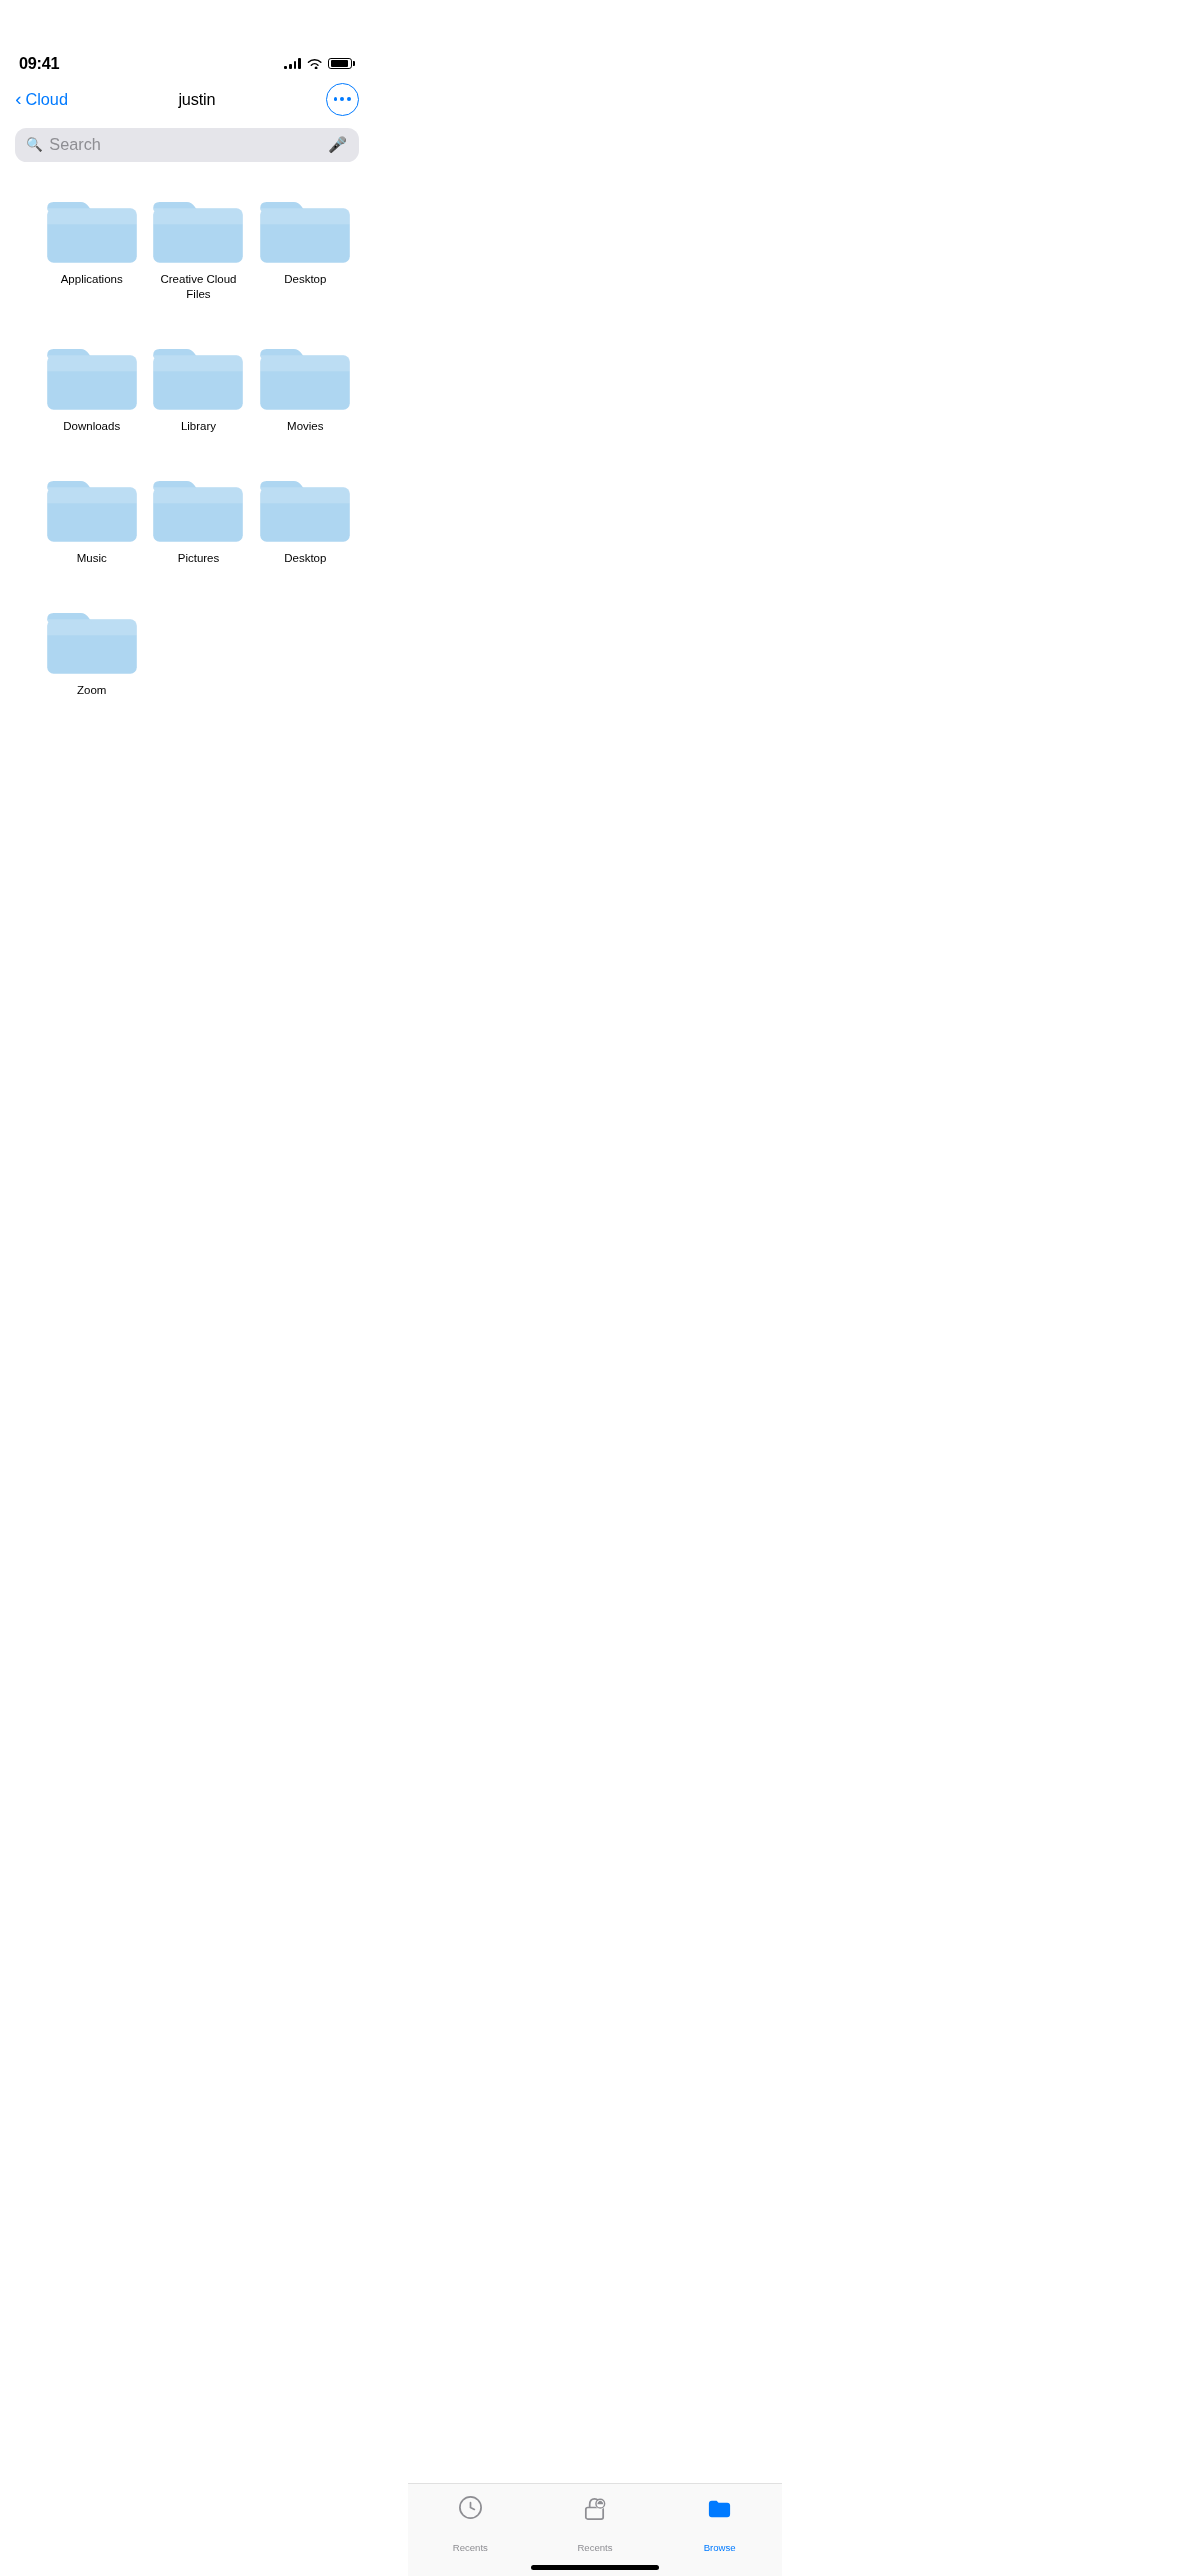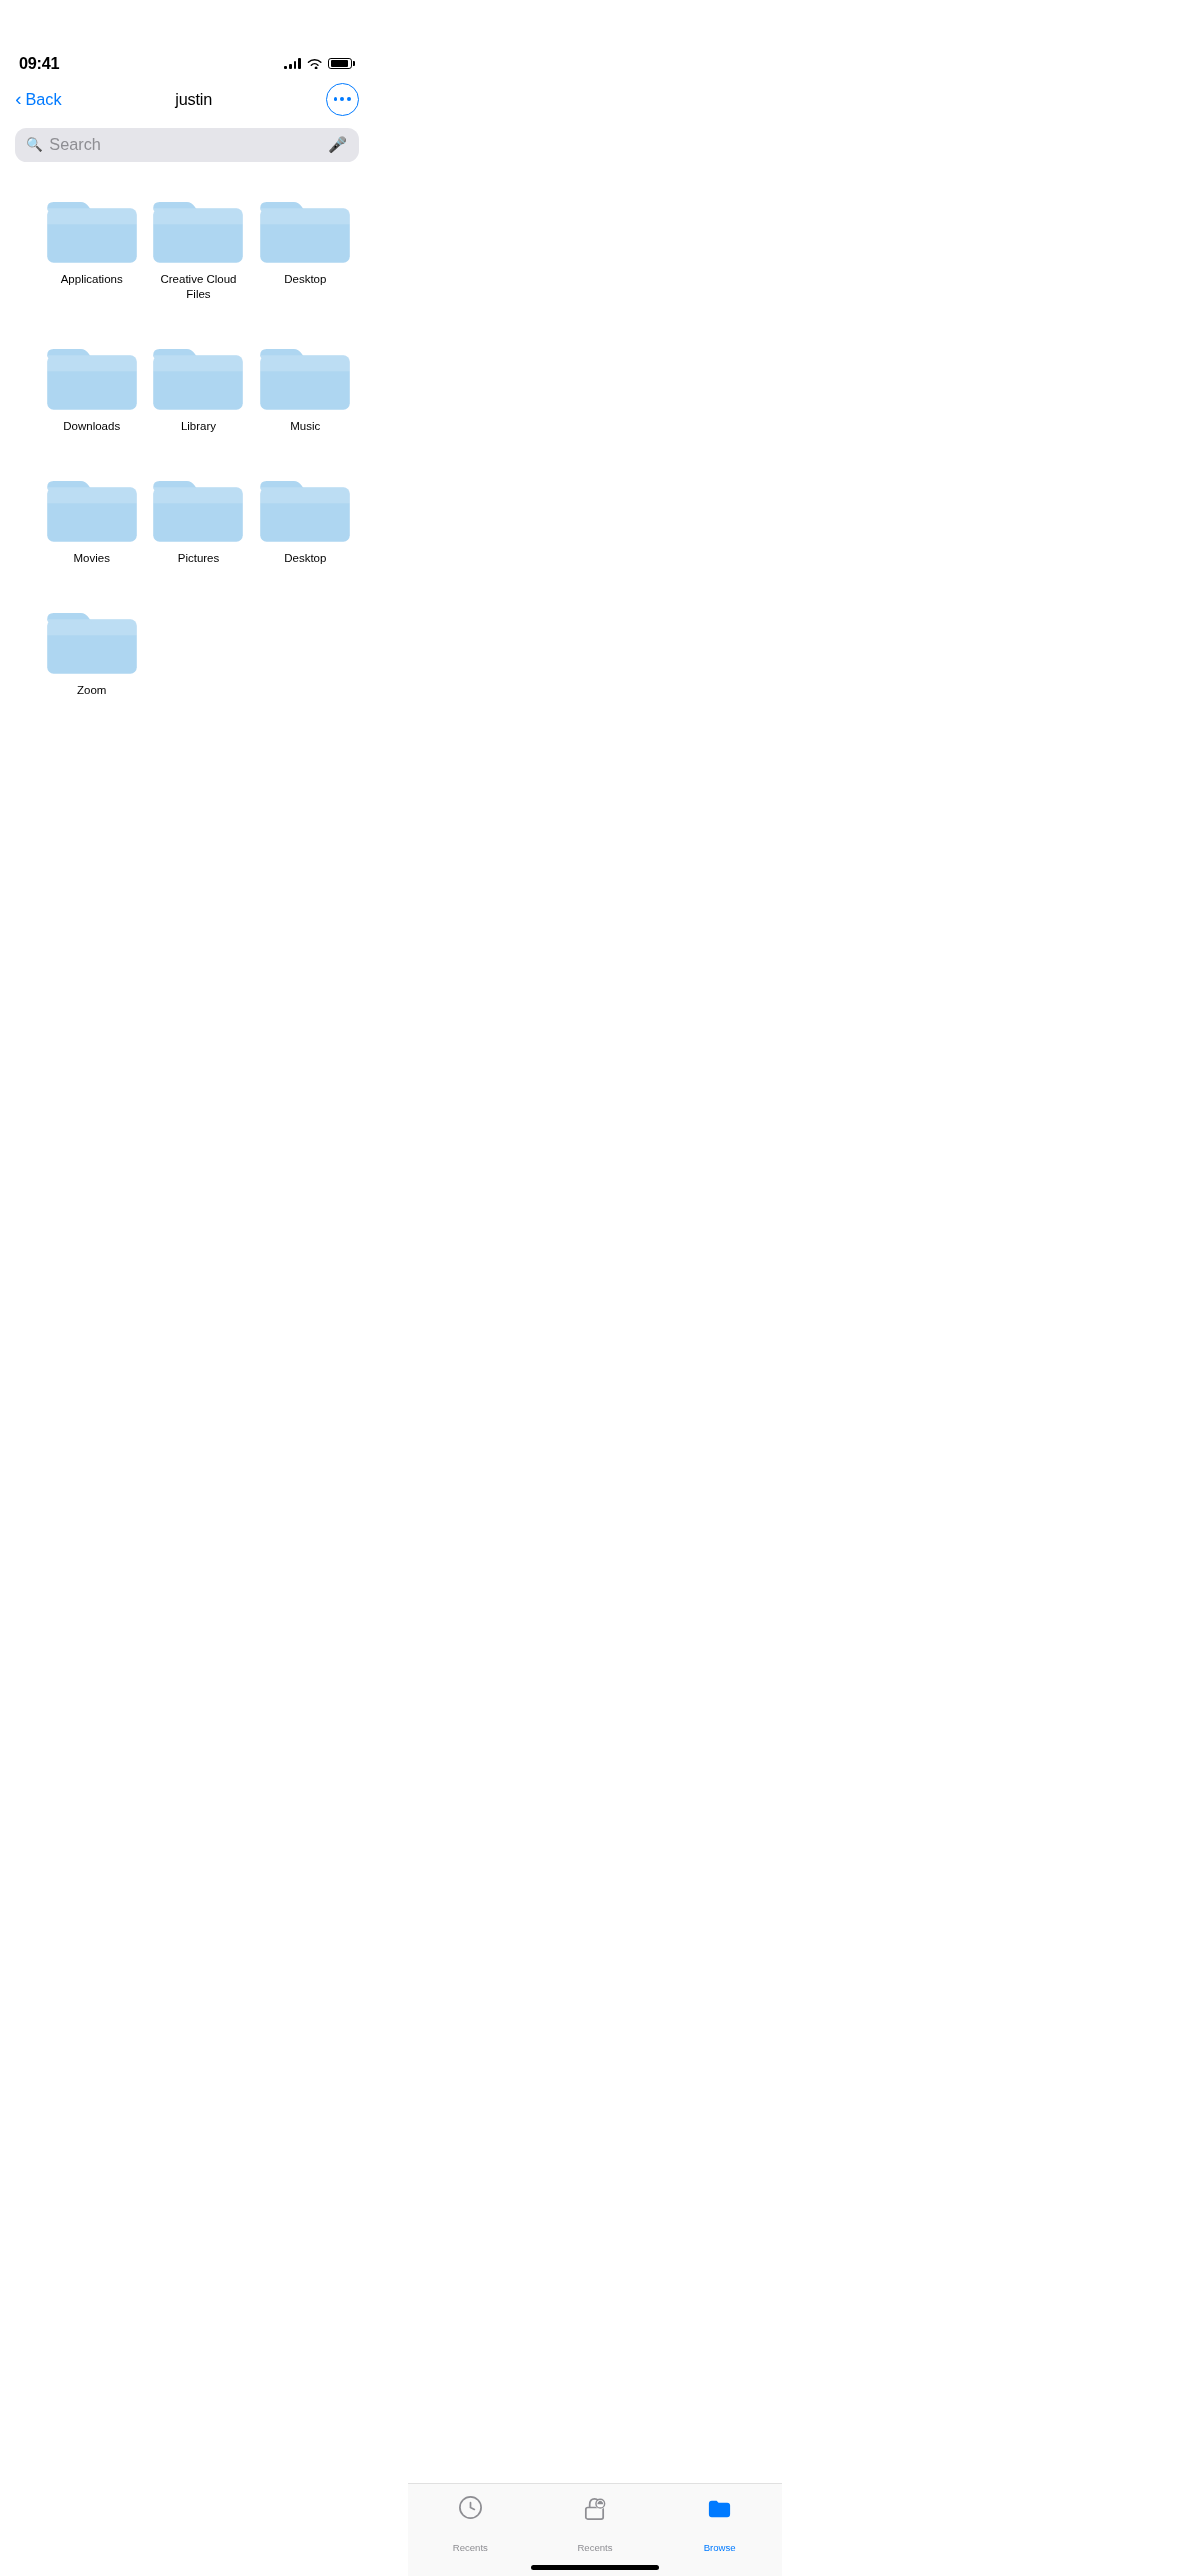--- a/index.html
+++ b/index.html
@@ -280,21 +280,21 @@
         <div class="battery-fill"></div>
       </div>
       <div class="battery-tip"></div>
     </div>
   </div>
 </div>
 
 <div class="nav-bar">
   <div class="nav-back">
     <span class="nav-back-chevron">‹</span>
-    <span>Back</span>
+    <span>Cloud</span>
   </div>
   <span class="nav-title">justin</span>
   <div class="nav-more-btn">
     <div class="nav-more-dots">
       <div class="nav-more-dot"></div>
       <div class="nav-more-dot"></div>
       <div class="nav-more-dot"></div>
     </div>
   </div>
 </div>
@@ -378,34 +378,34 @@
         <div class="folder-icon-container">
     <svg viewBox="0 0 120 96" class="folder-svg" xmlns="http://www.w3.org/2000/svg">
 
       <rect x="4" y="24" width="112" height="68" rx="8" ry="8" fill="#AED6F1"></rect>
 
       <path d="M4 24 Q4 16 12 16 L46 16 Q52 16 56 22 L60 28 L8 28 Q4 28 4 24 Z" fill="#AED6F1"></path>
 
       <rect x="4" y="24" width="112" height="20" rx="0" fill="rgba(255,255,255,0.18)" style="border-radius:0"></rect>
     </svg>
   </div>
+        <span class="folder-label">Movies</span>
+      </div>
+      <div class="folder-item">
+        <div class="folder-icon-container">
+    <svg viewBox="0 0 120 96" class="folder-svg" xmlns="http://www.w3.org/2000/svg">
+
+      <rect x="4" y="24" width="112" height="68" rx="8" ry="8" fill="#AED6F1"></rect>
+
+      <path d="M4 24 Q4 16 12 16 L46 16 Q52 16 56 22 L60 28 L8 28 Q4 28 4 24 Z" fill="#AED6F1"></path>
+
+      <rect x="4" y="24" width="112" height="20" rx="0" fill="rgba(255,255,255,0.18)" style="border-radius:0"></rect>
+    </svg>
+  </div>
         <span class="folder-label">Music</span>
-      </div>
-      <div class="folder-item">
-        <div class="folder-icon-container">
-    <svg viewBox="0 0 120 96" class="folder-svg" xmlns="http://www.w3.org/2000/svg">
-
-      <rect x="4" y="24" width="112" height="68" rx="8" ry="8" fill="#AED6F1"></rect>
-
-      <path d="M4 24 Q4 16 12 16 L46 16 Q52 16 56 22 L60 28 L8 28 Q4 28 4 24 Z" fill="#AED6F1"></path>
-
-      <rect x="4" y="24" width="112" height="20" rx="0" fill="rgba(255,255,255,0.18)" style="border-radius:0"></rect>
-    </svg>
-  </div>
-        <span class="folder-label">Movies</span>
       </div>
       <div class="folder-item">
         <div class="folder-icon-container">
     <svg viewBox="0 0 120 96" class="folder-svg" xmlns="http://www.w3.org/2000/svg">
 
       <rect x="4" y="24" width="112" height="68" rx="8" ry="8" fill="#AED6F1"></rect>
 
       <path d="M4 24 Q4 16 12 16 L46 16 Q52 16 56 22 L60 28 L8 28 Q4 28 4 24 Z" fill="#AED6F1"></path>
 
       <rect x="4" y="24" width="112" height="20" rx="0" fill="rgba(255,255,255,0.18)" style="border-radius:0"></rect>

